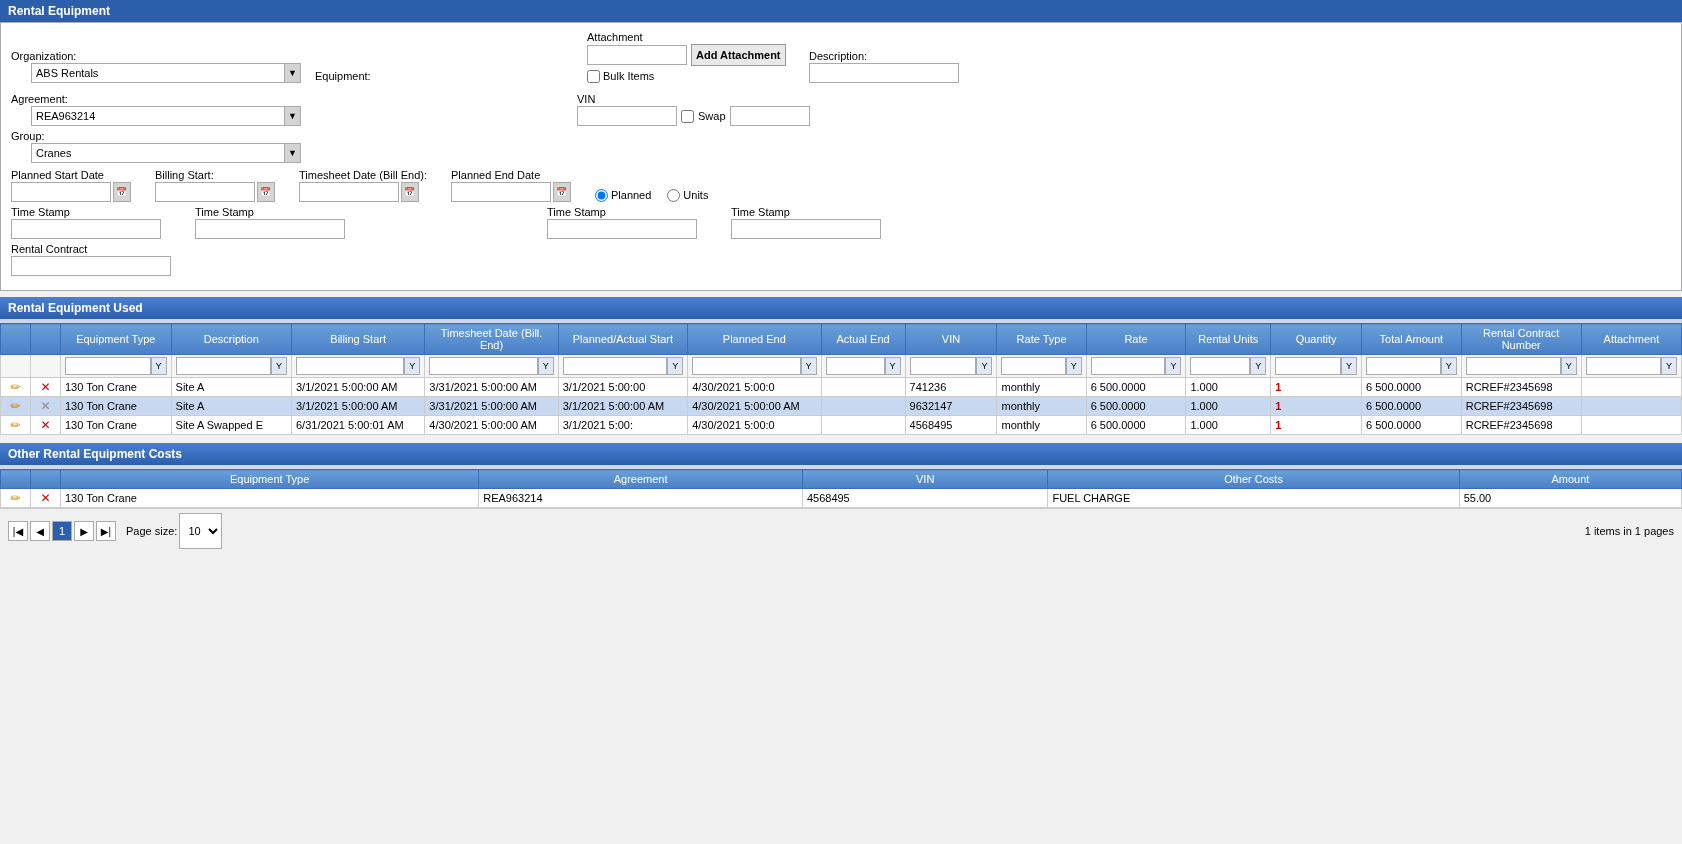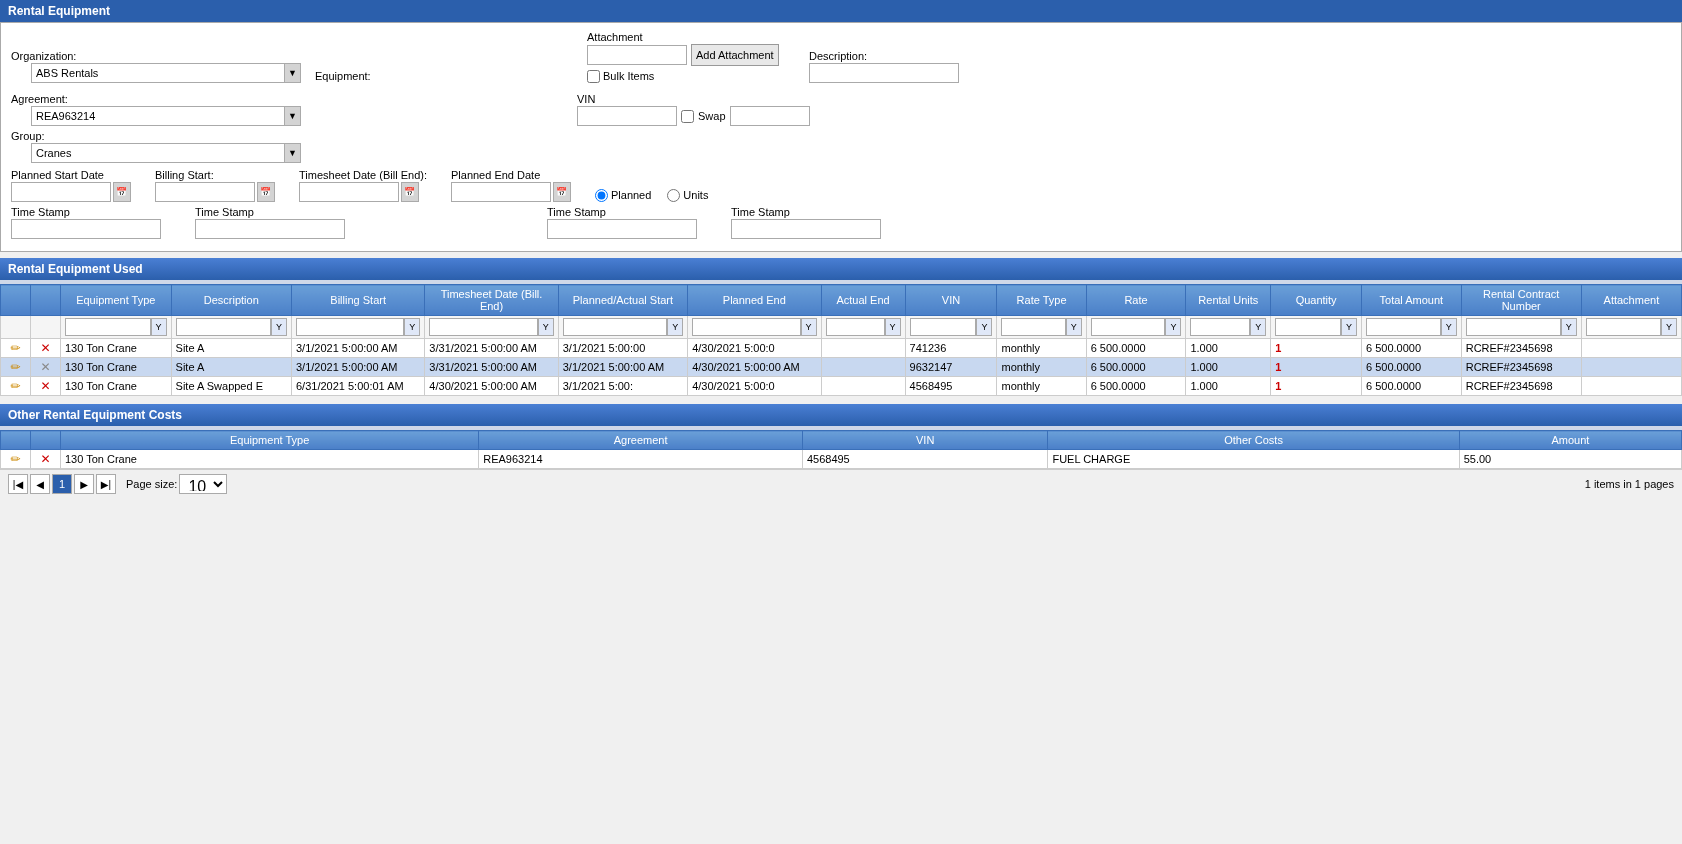--- a/index.html
+++ b/index.html
@@ -134,20 +134,21 @@
       color: #cc0000;
     }
 
     .btn {
       background: #e8e8e8;
       border: 1px solid #999;
       padding: 3px 4px;
       font-size: 11px;
       cursor: pointer;
       height: 22px;
+      font-weight: bold;
     }
 
     .link {
       color: #2b5fac;
       text-decoration: underline;
       cursor: pointer;
       font-size: 11px;
     }
 
     
@@ -265,23 +266,23 @@
       border: 1px solid #aaa;
       width: 20px;
       height: 20px;
       display: flex;
       align-items: center;
       justify-content: center;
       font-size: 11px;
     }
 
     .page-size-select {
-      height: 20px;
-      border: 1px solid #aaa;
-      font-size: 16px;
+      height: 36px;
+      border: 1px solid #aaa;
+      font-size: 11px;
     }
 
     .main-scroll-area {
       display: flex;
     }
 
     .table-content {
       flex: 1;
       overflow: hidden;
     }
@@ -433,20 +434,26 @@
     <div class="form-group" style="width:160px; margin-left:180px;">
       <label>Time Stamp</label>
       <input type="text" style="width: 150px;">
     </div>
     <div class="form-group" style="width:160px; margin-left:12px;">
       <label>Time Stamp</label>
       <input type="text" style="width: 150px;">
     </div>
   </div>
 
+  <div class="form-row" style="margin-bottom:6px;">
+    <div class="form-group">
+      <label>Rental Contract</label>
+      <input type="text" class="rental-contract-input" style="">
+    </div>
+  </div>
 
 </div>
 
 <div style="margin-top:6px;">
   <div class="section-header">
     <span>Rental Equipment Used</span>
   </div>
   <div class="section-divider"></div>
 
   <div class="main-scroll-area">

